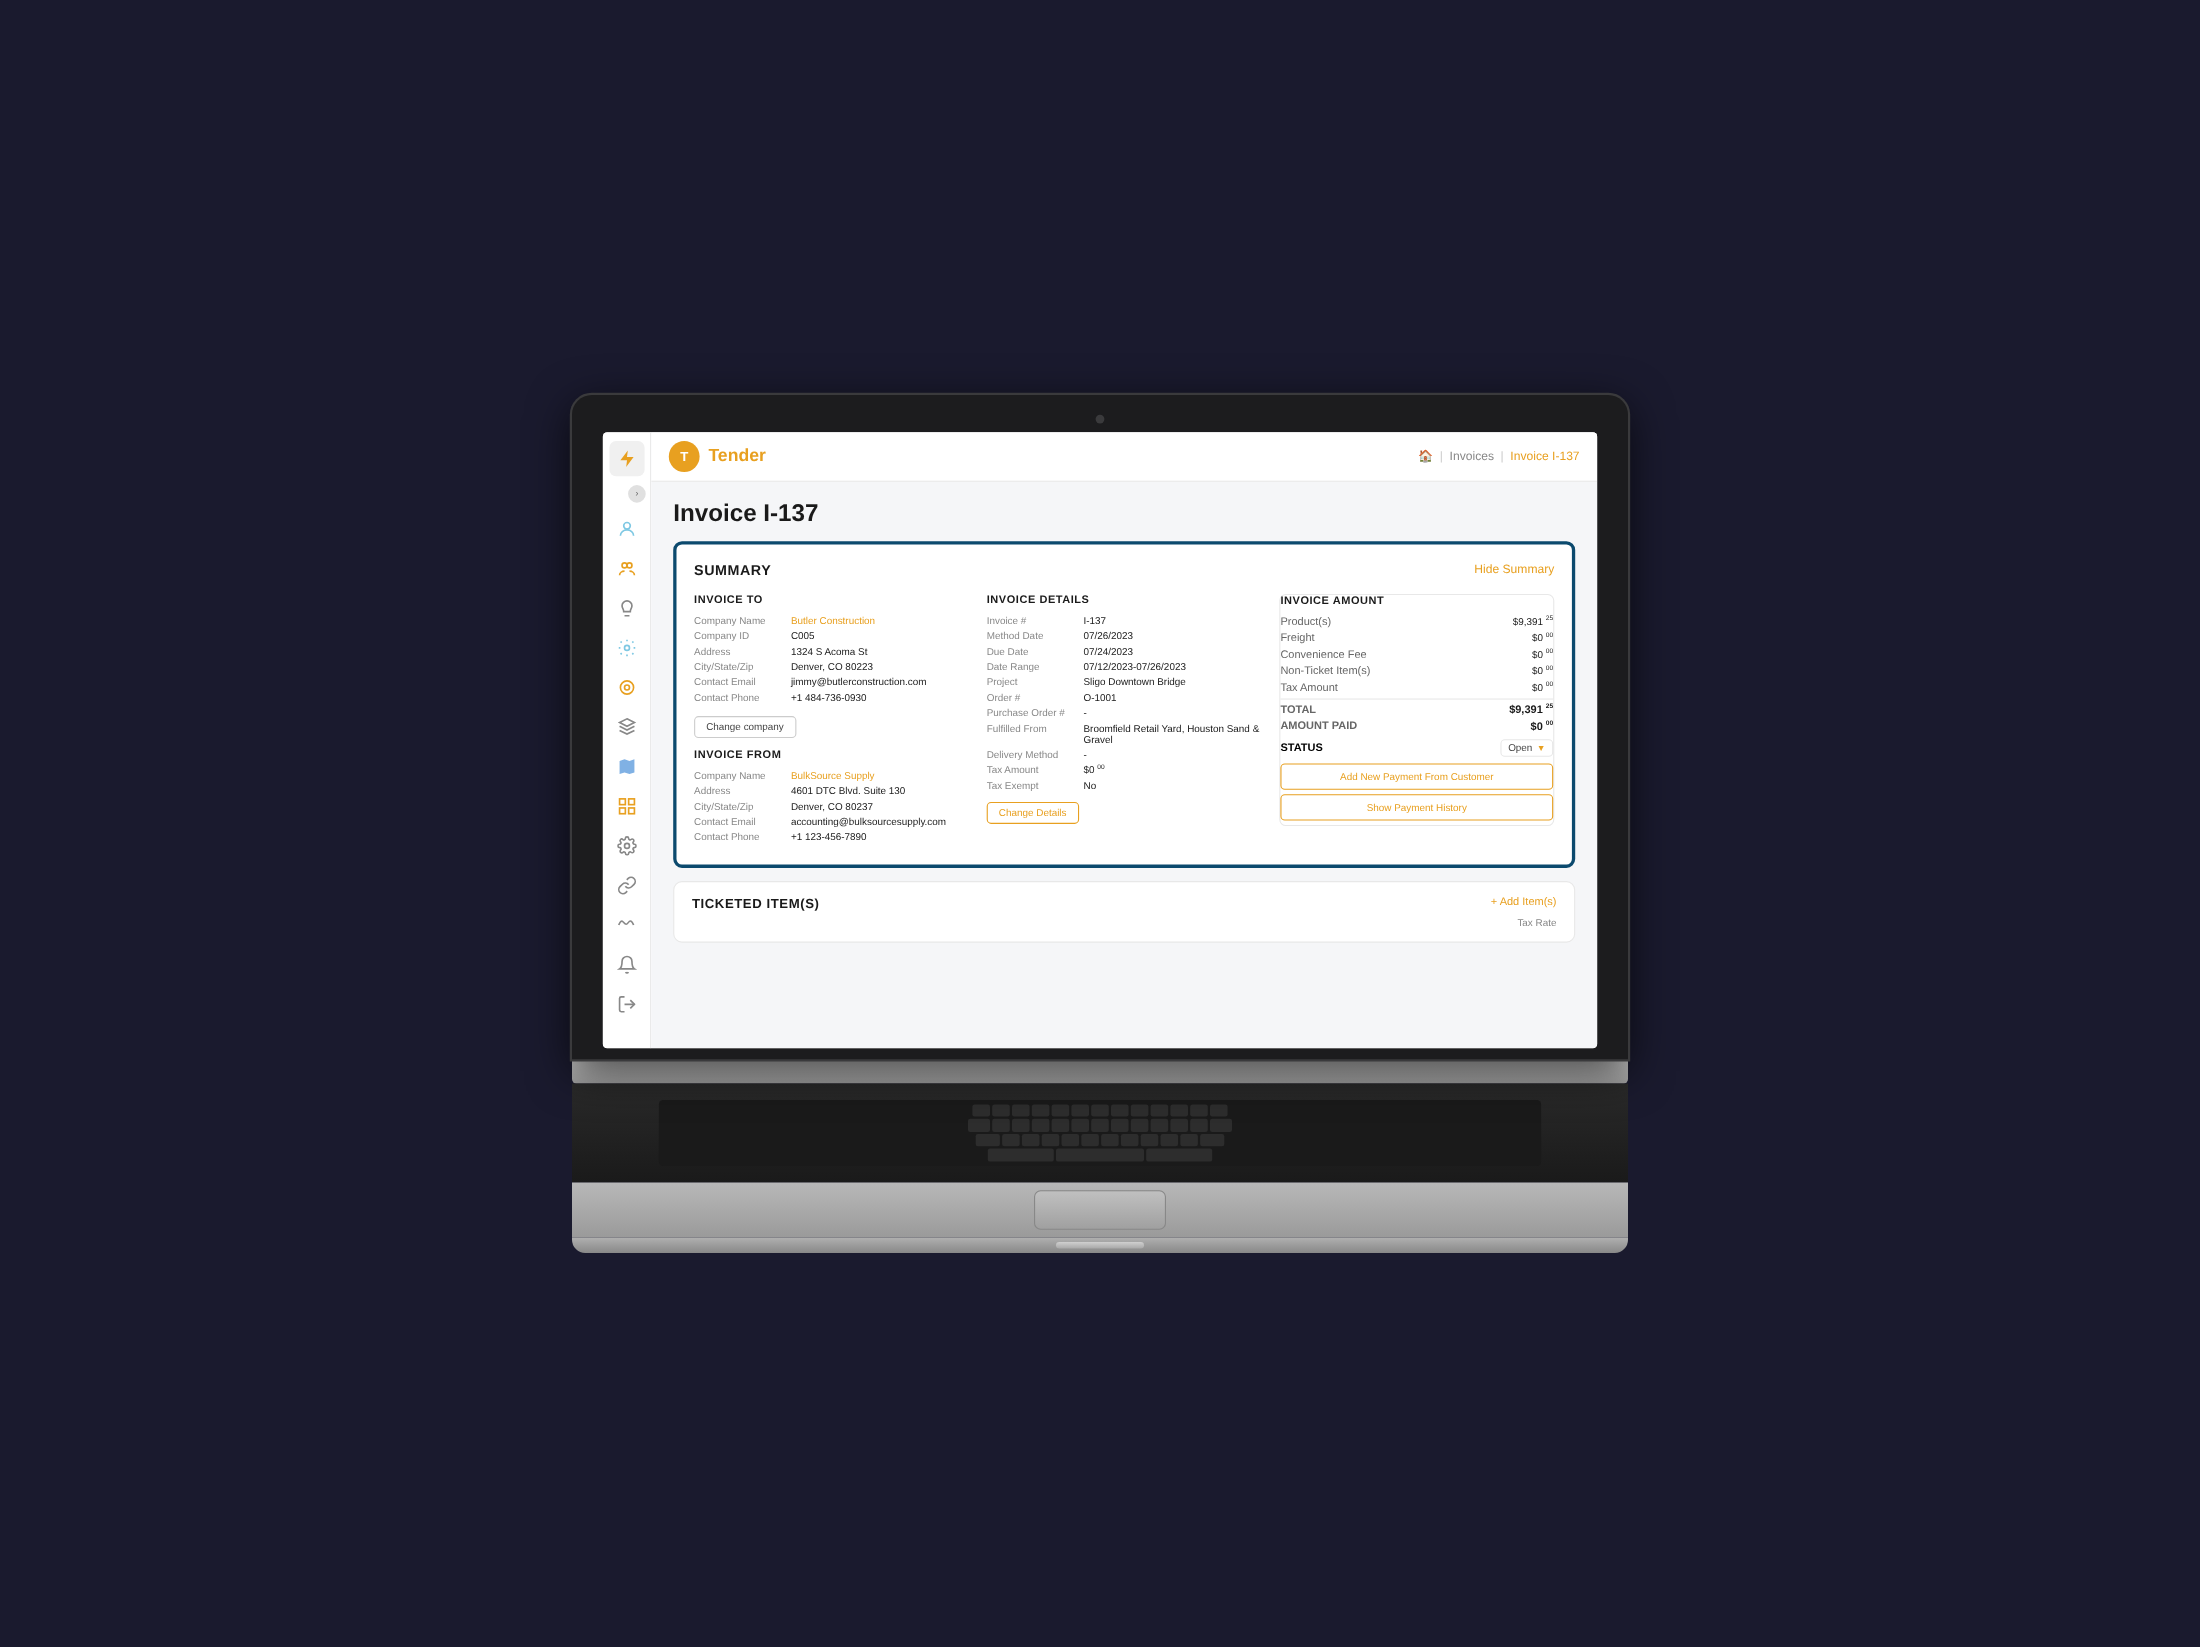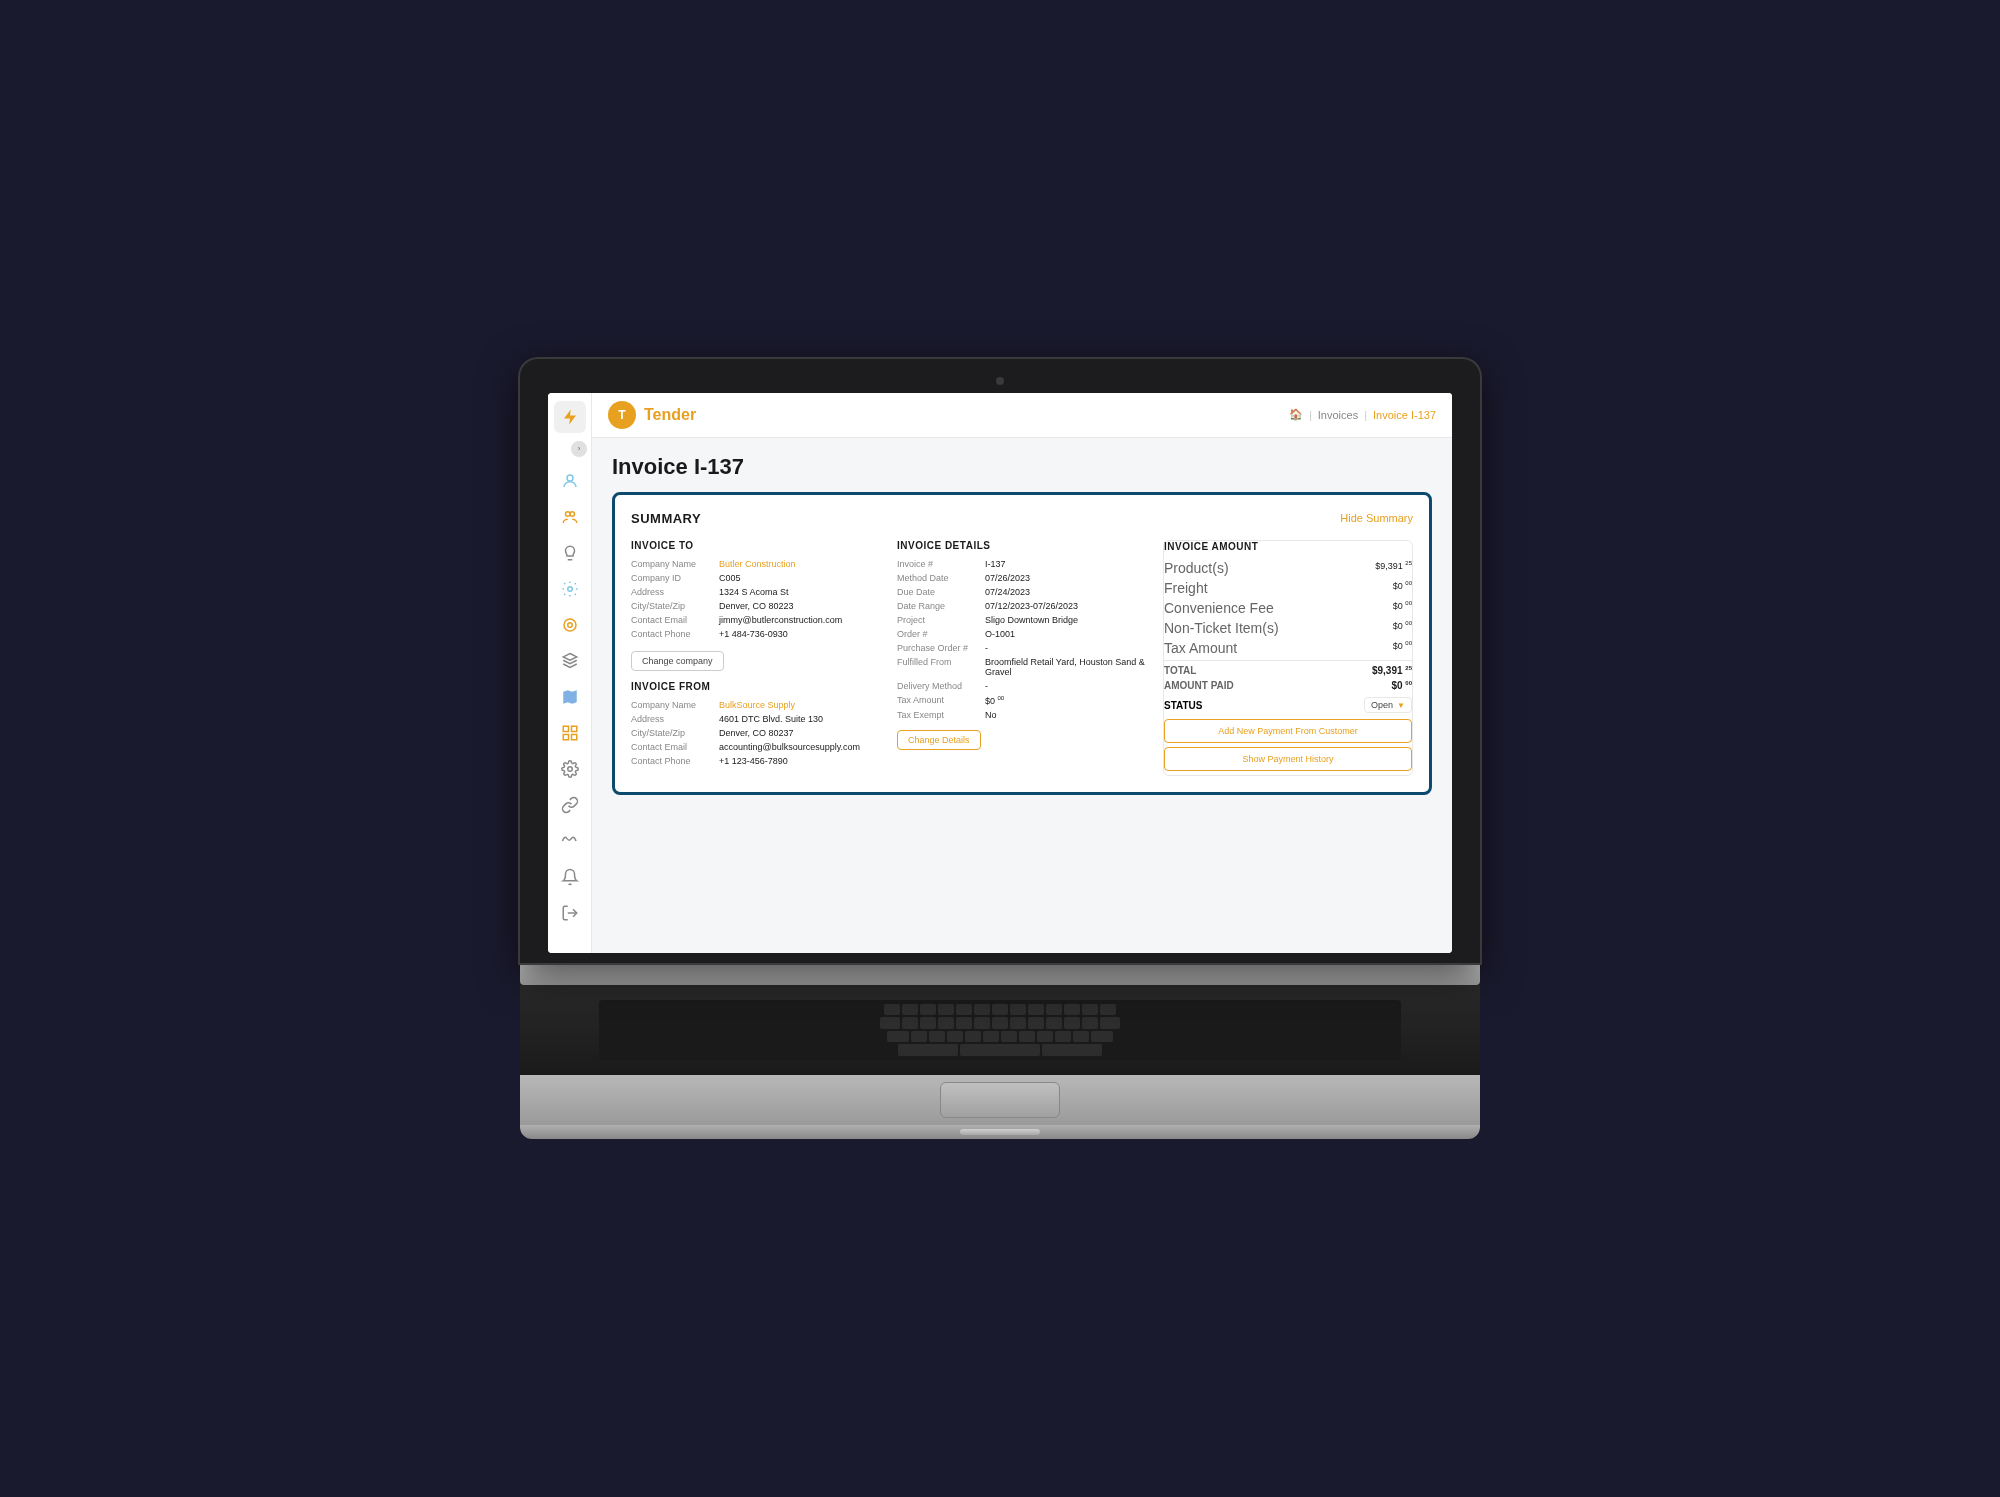--- a/index.html
+++ b/index.html
@@ -312,21 +312,21 @@
       letter-spacing: 0.5px;
       margin-bottom: 8px;
       text-transform: uppercase;
     }
     .amount-row {
       display: flex;
       justify-content: space-between;
       margin-bottom: 4px;
     }
     .amount-label {
-      font-size: 14px;
+      font-size: 10px;
       color: #666;
     }
     .amount-value {
       font-size: 9px;
       color: #1a1a1a;
     }
     .amount-row.total {
       border-top: 1px solid #e8e8e8;
       padding-top: 4px;
       margin-top: 4px;
@@ -698,20 +698,27 @@
                       </div>
                     </div>
 
                     <button class="payment-btn">Add New Payment From Customer</button>
                     <button class="payment-btn">Show Payment History</button>
                   </div>
                 </div>
               </div>
             </div>
 
+            <div class="ticketed-section">
+              <div class="ticketed-header">
+                <span class="ticketed-title">TICKETED ITEM(S)</span>
+                <a class="add-item-link">+ Add Item(s)</a>
+              </div>
+              <div class="tax-rate-label">Tax Rate</div>
+            </div>
 
           </div>
         </div>
       </div>
     </div>
   </div>
 
   <div class="laptop-base"></div>
   <div class="keyboard-area">
     <div class="keyboard-inner">

